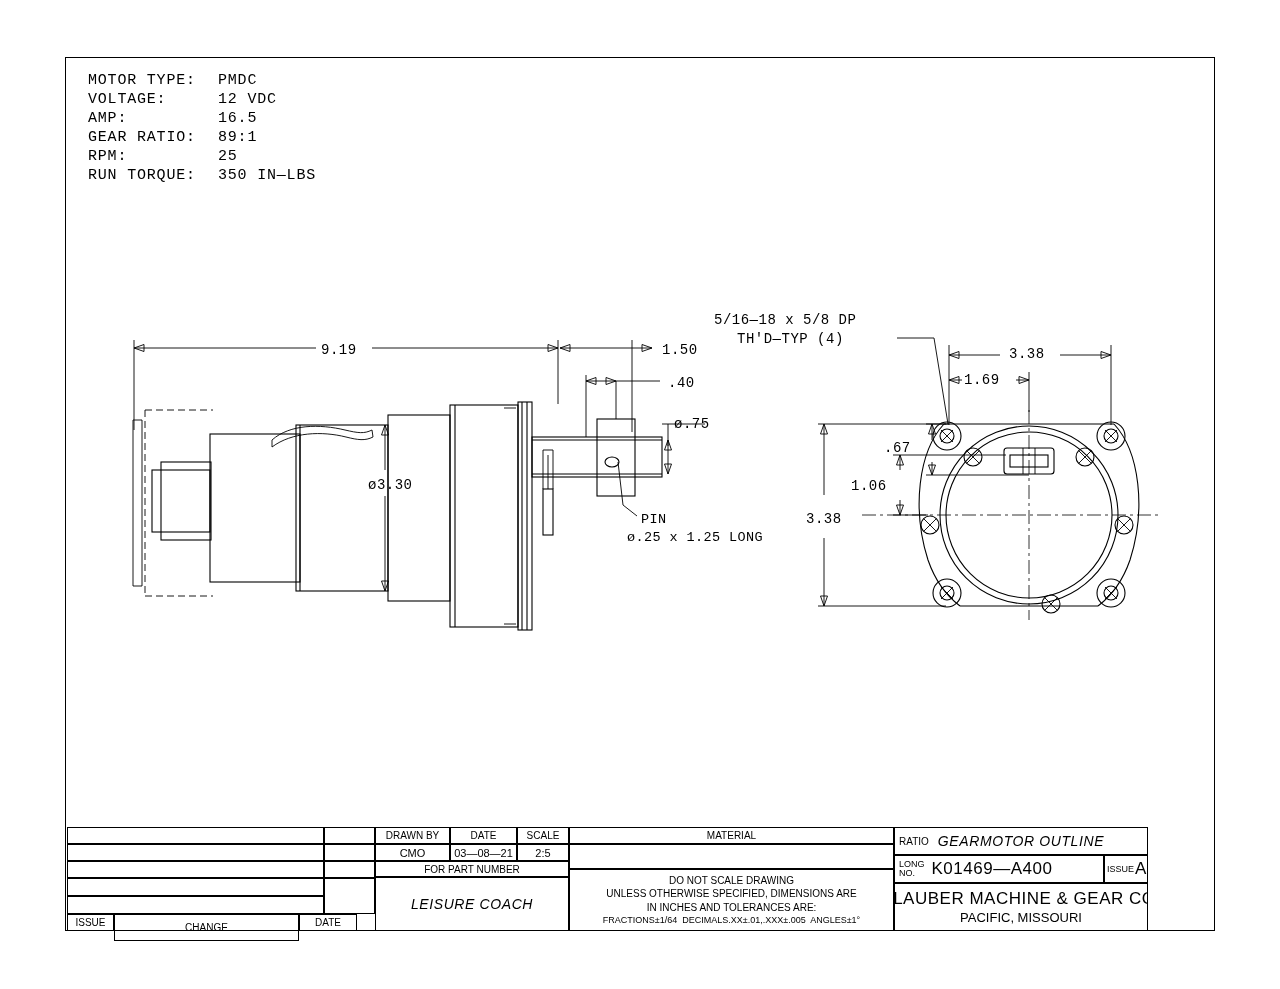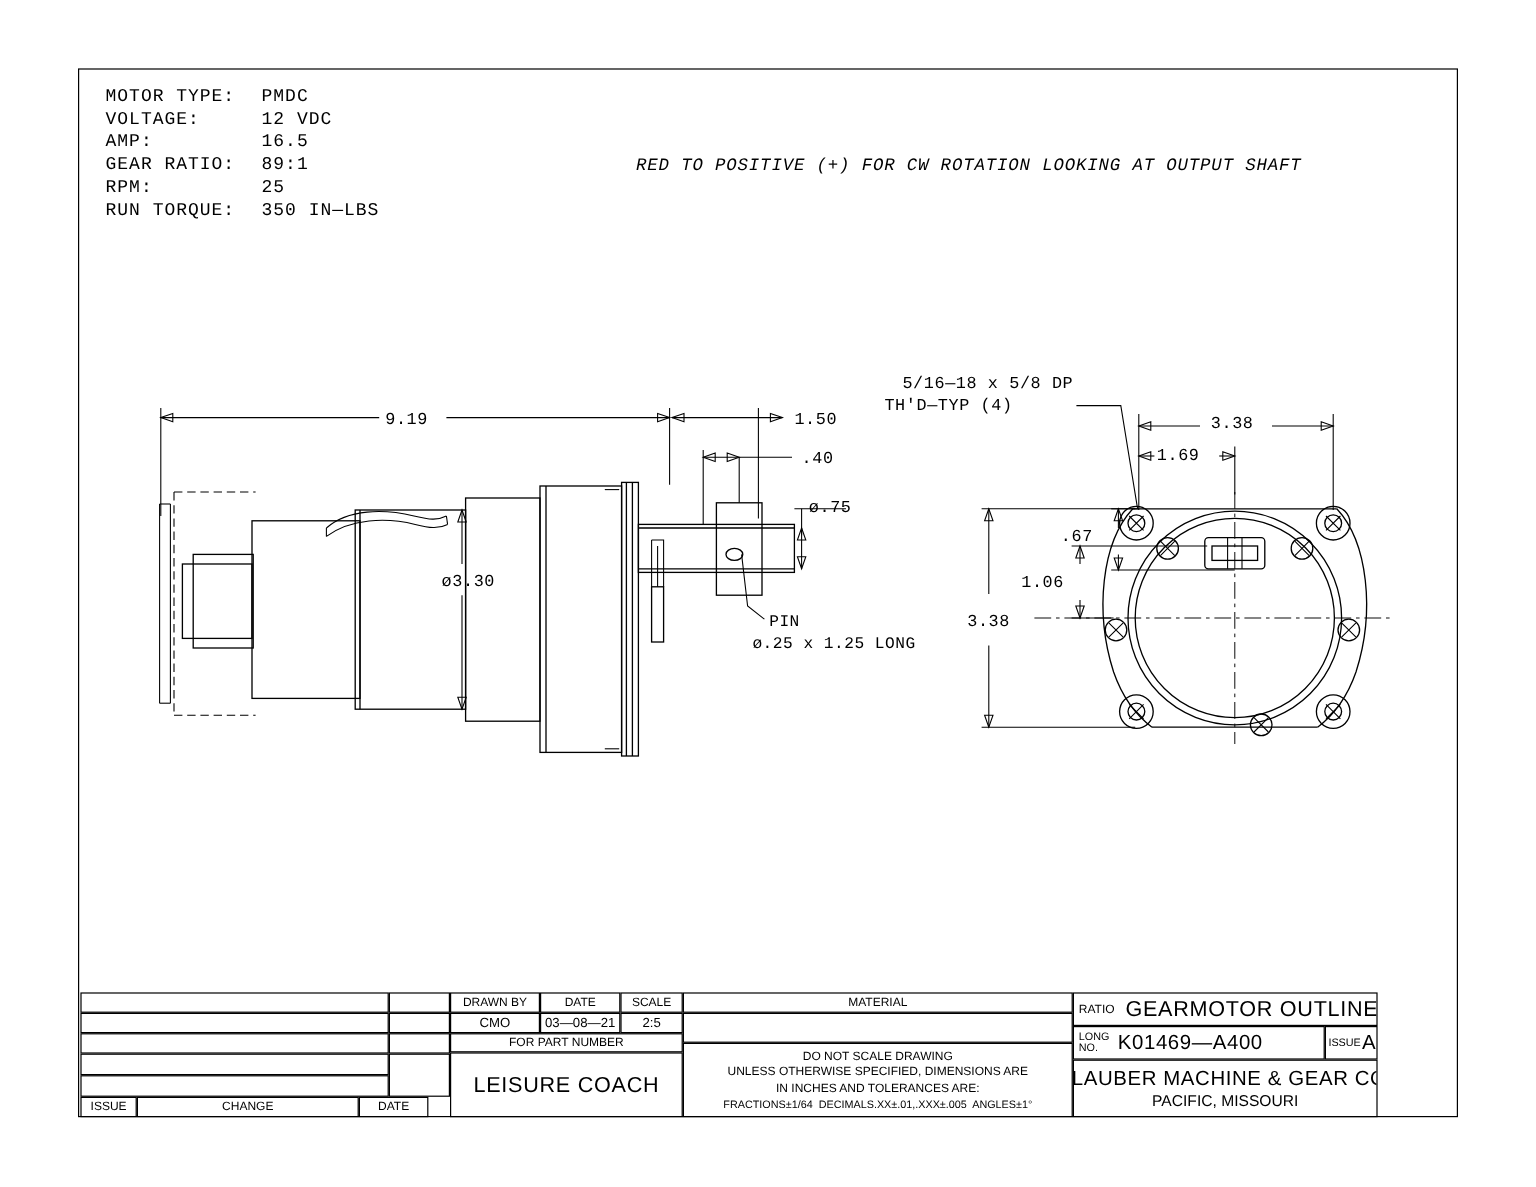--- a/index.html
+++ b/index.html
@@ -62,21 +62,21 @@
   }
   .ln { stroke: #000; stroke-width: 1.1; fill: none; }
   .ln-t { stroke: #000; stroke-width: 0.9; fill: none; }
   .dash { stroke: #000; stroke-width: 0.9; fill: none; stroke-dasharray: 7 4; }
   .center { stroke: #000; stroke-width: 0.8; fill: none; stroke-dasharray: 14 4 3 4; }
   .nofill { fill: none; stroke: #000; stroke-width: 1.1; }
   .tiny { font-size: 10px; }
   .tiny2 { font-size: 9px; }
   .small { font-size: 11px; }
   .med { font-size: 13px; }
-  .big { font-size: 18px; letter-spacing: 0.6px; }
+  .big { font-size: 14px; font-style: italic; letter-spacing: 0.6px; }
   .big2 { font-size: 17px; letter-spacing: 0.5px; }
   .cell {
     position: absolute;
     box-sizing: border-box;
     border: 1.1px solid #000;
     display: flex;
     align-items: center;
     justify-content: center;
     white-space: pre;
     overflow: hidden;
@@ -95,34 +95,33 @@
   <div class="txt spec" style="left:218px; top:91px;">12 VDC</div>
   <div class="txt spec" style="left:88px; top:110px;">AMP:</div>
   <div class="txt spec" style="left:218px; top:110px;">16.5</div>
   <div class="txt spec" style="left:88px; top:129px;">GEAR RATIO:</div>
   <div class="txt spec" style="left:218px; top:129px;">89:1</div>
   <div class="txt spec" style="left:88px; top:148px;">RPM:</div>
   <div class="txt spec" style="left:218px; top:148px;">25</div>
   <div class="txt spec" style="left:88px; top:167px;">RUN TORQUE:</div>
   <div class="txt spec" style="left:218px; top:167px;">350 IN—LBS</div>
 
-  <div class="txt note" style="left:530px; top:131px;">RED TO POSITIVE (+) FOR CW ROTATION LOOKING AT OUTPUT SHAFT</div>
 
   <div class="txt dim" style="left:321px; top:342px;">9.19</div>
   <div class="txt dim" style="left:662px; top:342px;">1.50</div>
   <div class="txt dim" style="left:668px; top:375px;">.40</div>
   <div class="txt dim" style="left:674px; top:416px;">ø.75</div>
   <div class="txt dim" style="left:368px; top:477px;">ø3.30</div>
   <div class="txt dim" style="left:1009px; top:346px;">3.38</div>
   <div class="txt dim" style="left:964px; top:372px;">1.69</div>
   <div class="txt dim" style="left:884px; top:440px;">.67</div>
   <div class="txt dim" style="left:851px; top:478px;">1.06</div>
   <div class="txt dim" style="left:806px; top:511px;">3.38</div>
 
-  <div class="txt dim" style="left:714px; top:312px;margin-left:38px;">5/16—18 x 5/8 DP</div>
+  <div class="txt dim" style="left:714px; top:312px;">5/16—18 x 5/8 DP</div>
   <div class="txt dim" style="left:737px; top:331px;">TH'D—TYP (4)</div>
   <div class="txt lead" style="left:641px; top:512px;">PIN</div>
   <div class="txt lead" style="left:627px; top:530px;">ø.25 x 1.25 LONG</div>
 
   <svg viewBox="0 0 1280 989">
 
     <path class="dash" d="M145,410 L145,596"></path>
     <path class="dash" d="M145,410 L213,410"></path>
     <path class="dash" d="M145,596 L213,596"></path>
     <path class="ln-t" d="M133,420 L133,586"></path>
@@ -271,21 +270,21 @@
     <path class="ln-t" d="M818,606 L946,606"></path>
 
   </svg>
 
   <div class="cell" style="left:67px; top:827px; width:257px; height:17px;"></div>
   <div class="cell" style="left:67px; top:844px; width:257px; height:17px;"></div>
   <div class="cell" style="left:67px; top:861px; width:257px; height:17px;"></div>
   <div class="cell" style="left:67px; top:878px; width:257px; height:18px;"></div>
   <div class="cell" style="left:67px; top:896px; width:257px; height:18px;"></div>
   <div class="cell tiny" style="left:67px; top:914px; width:47px; height:17px;">ISSUE</div>
-  <div class="cell tiny" style="left:114px; top:914px; width:185px; height:17px;">CHANGE</div>
+  <div class="cell tiny" style="left:114px; top:914px; width:185px; height:27px;">CHANGE</div>
   <div class="cell tiny" style="left:299px; top:914px; width:58px; height:17px;">DATE</div>
 
   <div class="cell" style="left:324px; top:827px; width:51px; height:17px;"></div>
   <div class="cell" style="left:324px; top:844px; width:51px; height:17px;"></div>
   <div class="cell" style="left:324px; top:861px; width:51px; height:17px;"></div>
   <div class="cell" style="left:324px; top:878px; width:51px; height:36px;"></div>
 
   <div class="cell tiny" style="left:375px; top:827px; width:75px; height:17px;">DRAWN BY</div>
   <div class="cell tiny" style="left:450px; top:827px; width:67px; height:17px;">DATE</div>
   <div class="cell tiny" style="left:517px; top:827px; width:52px; height:17px;">SCALE</div>

